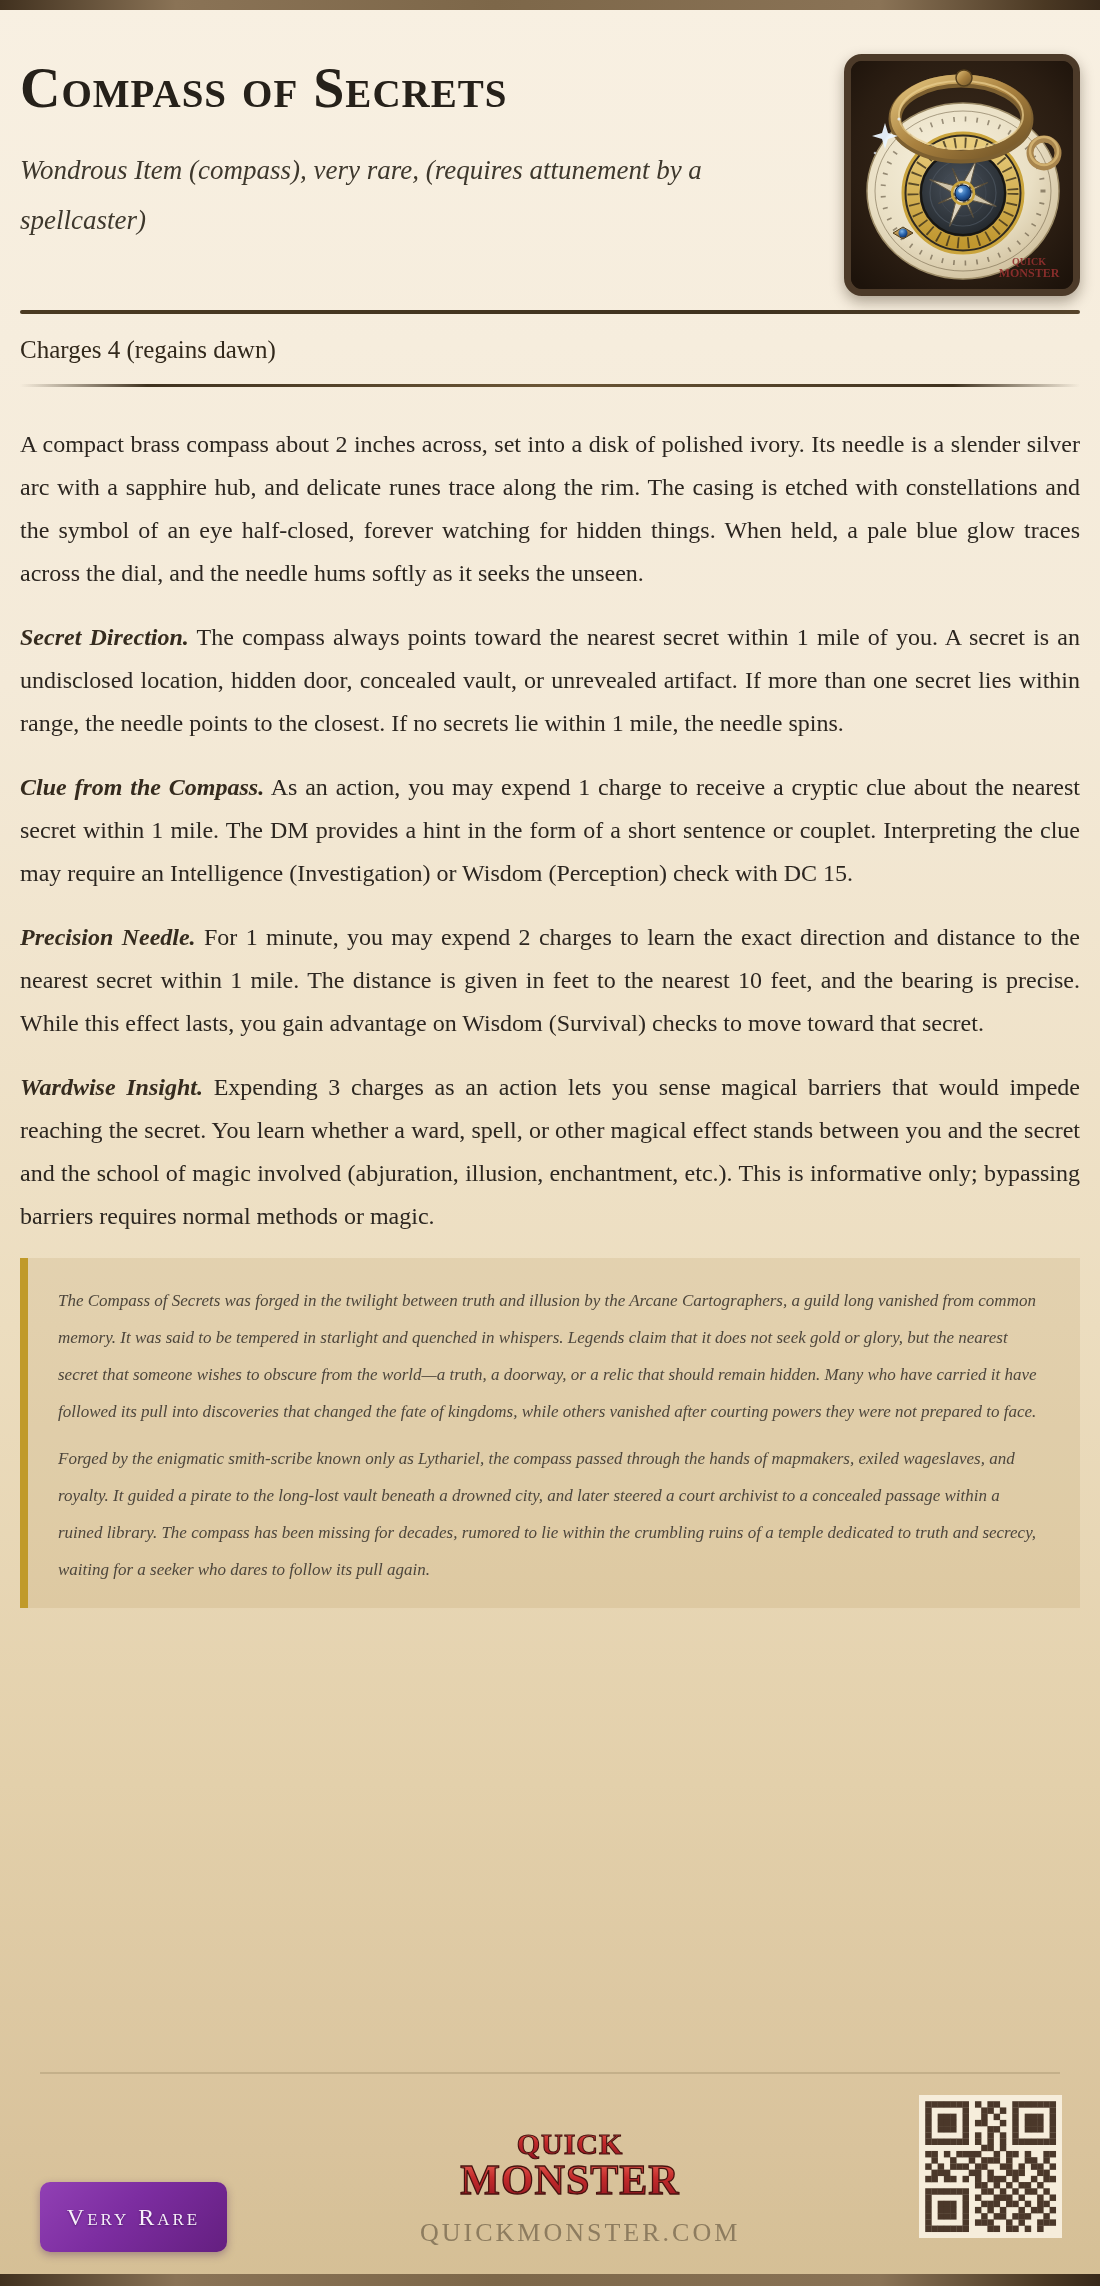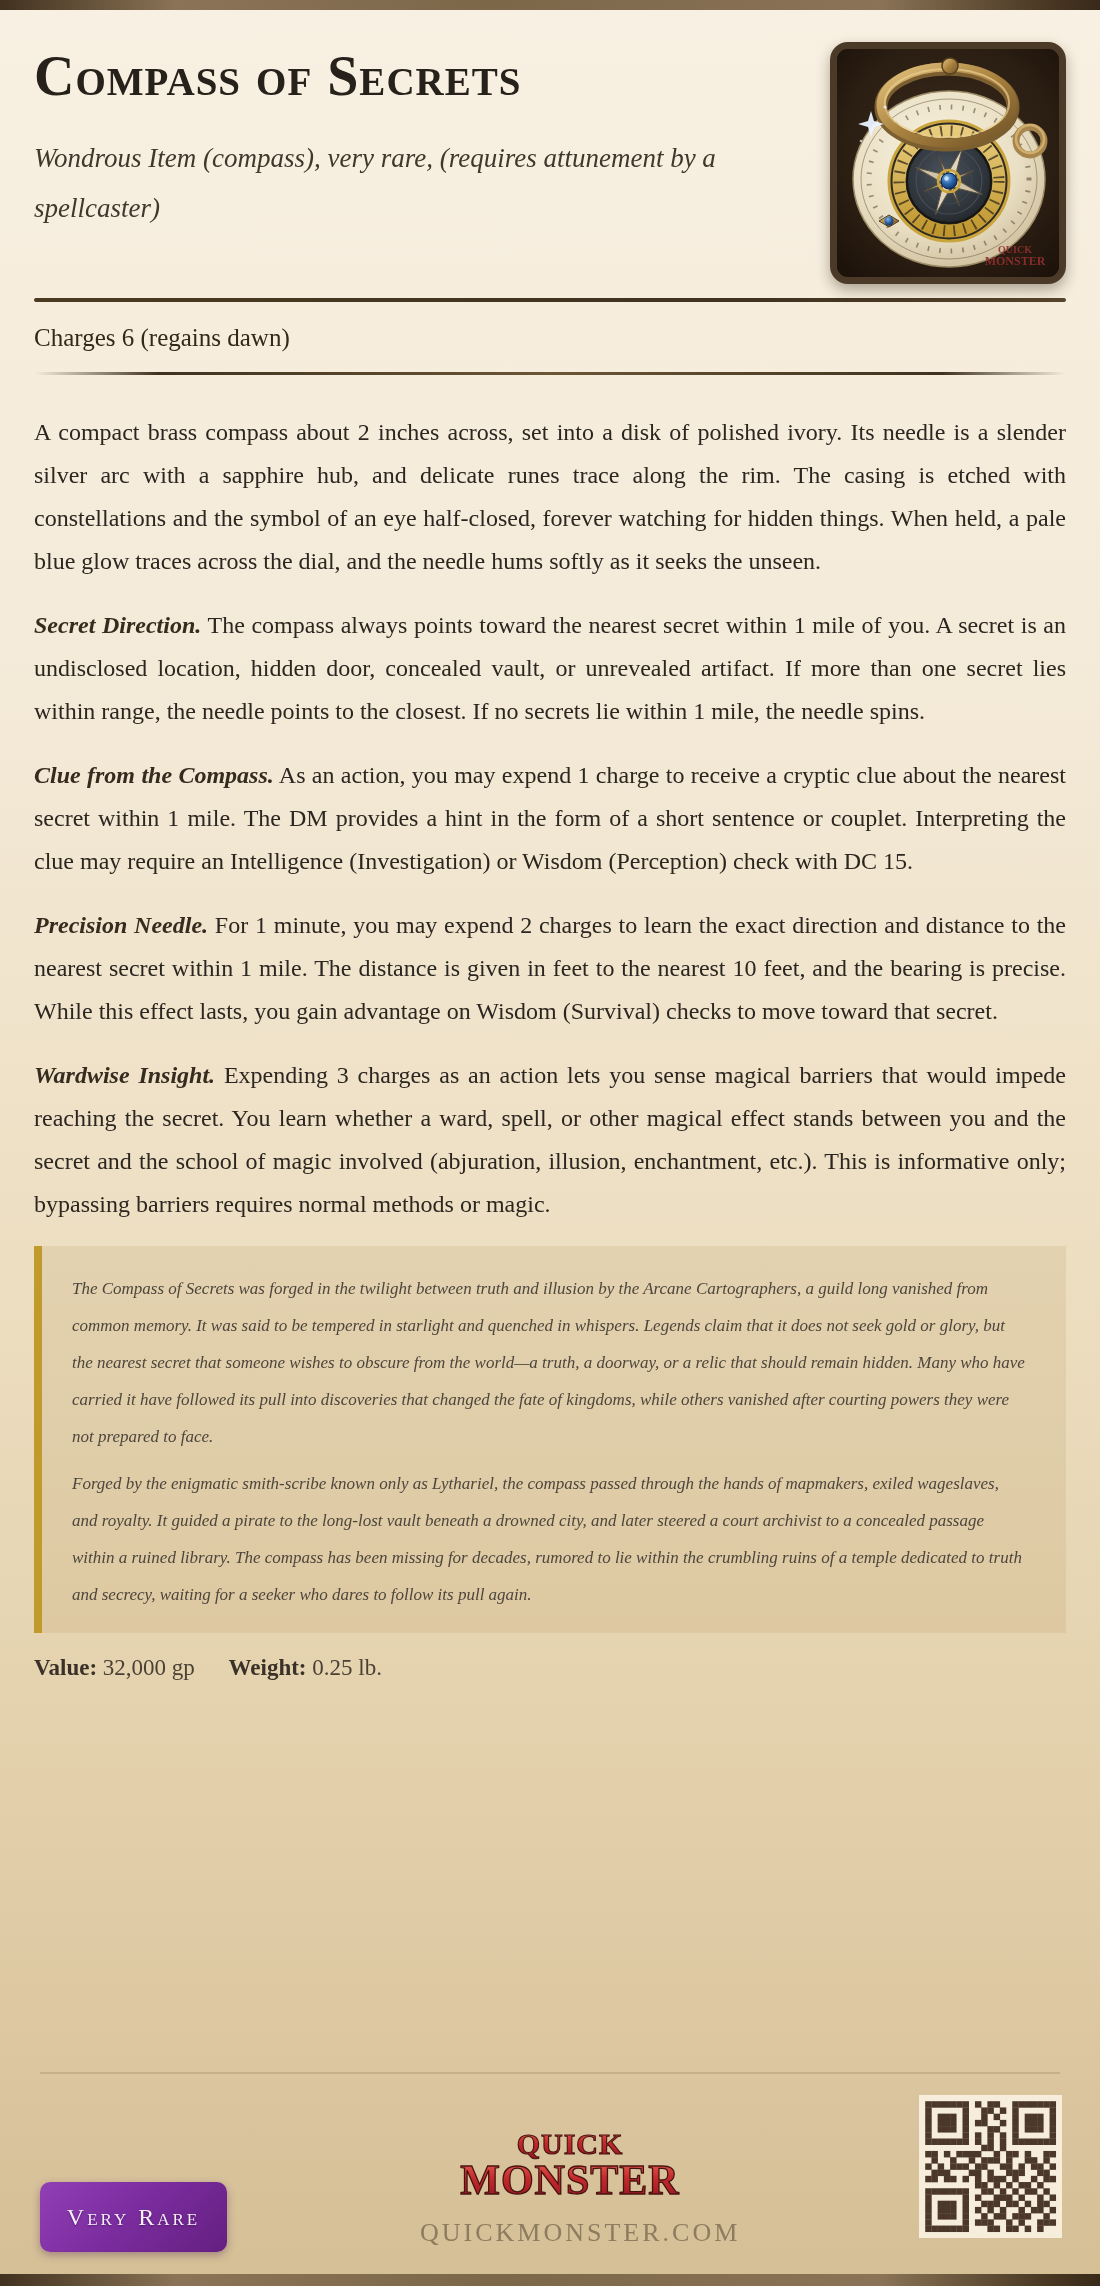--- a/index.html
+++ b/index.html
@@ -10,21 +10,21 @@
     font-family:"Liberation Serif", serif;
     background:linear-gradient(180deg,#f8f0e2 0%,#f4ead8 30%,#ecddbf 58%,#e3d0ab 78%,#d9c39c 94%,#d5bf95 100%);
     overflow:hidden;
     color:#2e2920;
   }
   .bar {
     height:10px; width:100%;
     background:linear-gradient(90deg,#41311f 0%,#8a7356 16%,#7d6749 45%,#8a7356 80%,#4a3823 95%,#38291a 100%);
   }
   .bar-bottom { position:absolute; bottom:0; left:0; height:12px; }
-  .content { padding:0 34px; }
+  .content { padding:0 20px;margin-top:12px; }
 
   
   .header { position:relative; padding-top:36px; min-height:288px; }
   .title {
     font-variant:small-caps;
     font-weight:700;
     font-size:56px;
     letter-spacing:1px;
     color:#26211a;
     line-height:1.1;
@@ -198,42 +198,38 @@
 
         <text x="178" y="204" text-anchor="middle" font-family="Liberation Serif, serif" font-weight="700" font-size="10" fill="#93302f" opacity=".9">QUICK</text>
         <text x="178" y="216" text-anchor="middle" font-family="Liberation Serif, serif" font-weight="700" font-size="12" fill="#93302f" opacity=".9">MONSTER</text>
       </svg>
     </div>
   </div>
 
   <div class="rule-solid"></div>
   <div class="charges">
     <b>Charges</b>
-    <span>6 (regains dawn)</span>
+    <span>4 (regains dawn)</span>
   </div>
   <div class="rule-grad"></div>
 
   <div class="body-text">
     <p>A compact brass compass about 2 inches across, set into a disk of polished ivory. Its needle is a slender silver arc with a sapphire hub, and delicate runes trace along the rim. The casing is etched with constellations and the symbol of an eye half-closed, forever watching for hidden things. When held, a pale blue glow traces across the dial, and the needle hums softly as it seeks the unseen.</p>
 
     <p><span class="feature-name">Secret Direction.</span> <span>The compass always points toward the nearest secret within 1 mile of you. A secret is an undisclosed location, hidden door, concealed vault, or unrevealed artifact. If more than one secret lies within range, the needle points to the closest. If no secrets lie within 1 mile, the needle spins.</span></p>
     <p><span class="feature-name">Clue from the Compass.</span> <span>As an action, you may expend 1 charge to receive a cryptic clue about the nearest secret within 1 mile. The DM provides a hint in the form of a short sentence or couplet. Interpreting the clue may require an Intelligence (Investigation) or Wisdom (Perception) check with DC 15.</span></p>
     <p><span class="feature-name">Precision Needle.</span> <span>For 1 minute, you may expend 2 charges to learn the exact direction and distance to the nearest secret within 1 mile. The distance is given in feet to the nearest 10 feet, and the bearing is precise. While this effect lasts, you gain advantage on Wisdom (Survival) checks to move toward that secret.</span></p>
     <p><span class="feature-name">Wardwise Insight.</span> <span>Expending 3 charges as an action lets you sense magical barriers that would impede reaching the secret. You learn whether a ward, spell, or other magical effect stands between you and the secret and the school of magic involved (abjuration, illusion, enchantment, etc.). This is informative only; bypassing barriers requires normal methods or magic.</span></p>
   </div>
 
   <div class="lore-box">
     <p>The Compass of Secrets was forged in the twilight between truth and illusion by the Arcane Cartographers, a guild long vanished from common memory. It was said to be tempered in starlight and quenched in whispers. Legends claim that it does not seek gold or glory, but the nearest secret that someone wishes to obscure from the world—a truth, a doorway, or a relic that should remain hidden. Many who have carried it have followed its pull into discoveries that changed the fate of kingdoms, while others vanished after courting powers they were not prepared to face.</p>
     <p>Forged by the enigmatic smith-scribe known only as Lythariel, the compass passed through the hands of mapmakers, exiled wageslaves, and royalty. It guided a pirate to the long-lost vault beneath a drowned city, and later steered a court archivist to a concealed passage within a ruined library. The compass has been missing for decades, rumored to lie within the crumbling ruins of a temple dedicated to truth and secrecy, waiting for a seeker who dares to follow its pull again.</p>
   </div>
 
-  <div class="stats">
-    <span class="stat-group"><b>Value:</b> <span>32,000 gp</span></span>
-    <span class="stat-group"><b>Weight:</b> <span>0.25 lb.</span></span>
-  </div>
 </div>
 
 <div class="footer-hr"></div>
 
 <div class="rarity-badge">Very Rare</div>
 
 <div class="brand">
   <svg width="280" height="82" viewBox="0 0 280 82">
     <defs>
       <linearGradient id="redg" x1="0" y1="0" x2="0" y2="1">

